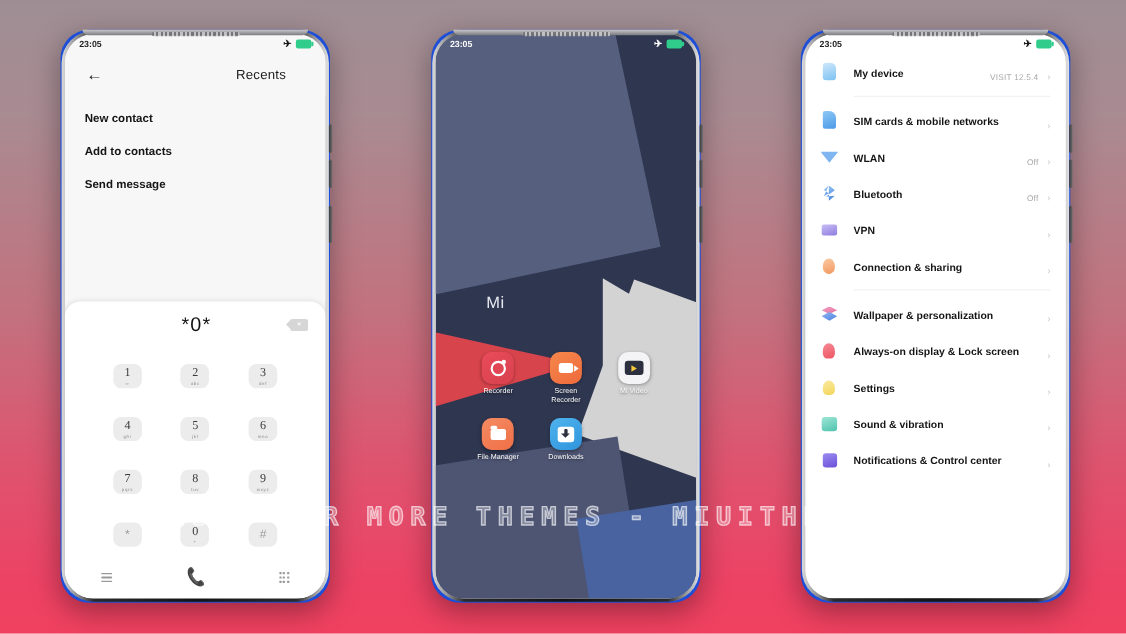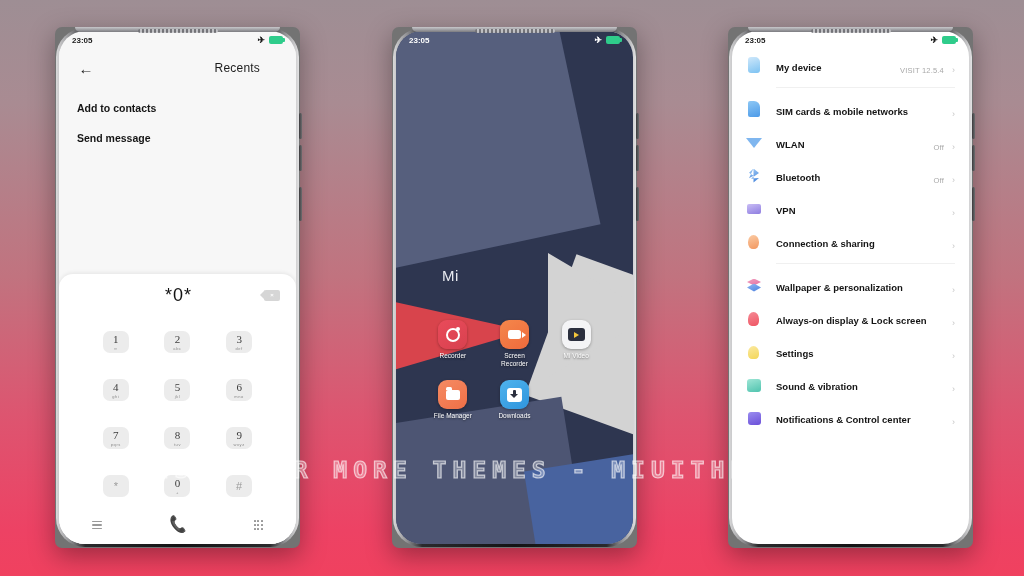--- a/index.html
+++ b/index.html
@@ -6,22 +6,22 @@
   html,body { width:1024px; height:576px; overflow:hidden; }
   body {
     font-family: "Liberation Sans", sans-serif;
     background: linear-gradient(180deg, #9e8e94 0%, #a98b92 18%, #c1737f 48%, #dd5570 72%, #ed4264 92%, #f0415f 100%);
     position:relative;
   }
 
   
   .phone {
     position:absolute;
-    border-radius:7px;
-    background:#737373;
+    border-radius:26px;
+    background:#1d4ed8;
     padding:4px;
     box-shadow:0 8px 26px rgba(0,0,0,.35);
   }
   .phone::before{ 
     content:""; position:absolute; inset:1px; border-radius:29px;
     background:linear-gradient(90deg,#d9d9da 0%, #8d8d90 6%, #2a2a2c 12%, #131314 50%, #2a2a2c 88%, #8d8d90 94%, #e2e2e3 100%);
   }
   .screen{
     position:relative; z-index:3;
     width:100%; height:100%;
@@ -231,20 +231,21 @@
           <span class="batt"></span>
         </span>
       </div>
 
       <div class="p1-head">
         <div class="p1-back">←</div>
         <div class="p1-title">Recents</div>
       </div>
 
       <div class="p1-list">
+        <div class="p1-item">New contact</div>
         <div class="p1-item">Add to contacts</div>
         <div class="p1-item">Send message</div>
       </div>
 
       <div class="p1-spacer"></div>
 
       <div class="dialsheet">
         <div class="dial-display">
           <div class="dial-num">*0*</div>
           <div class="bksp">

